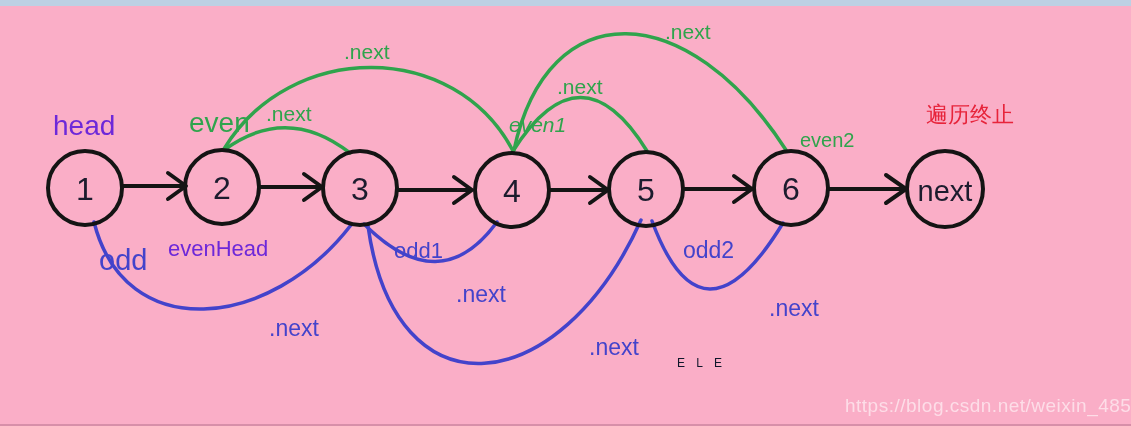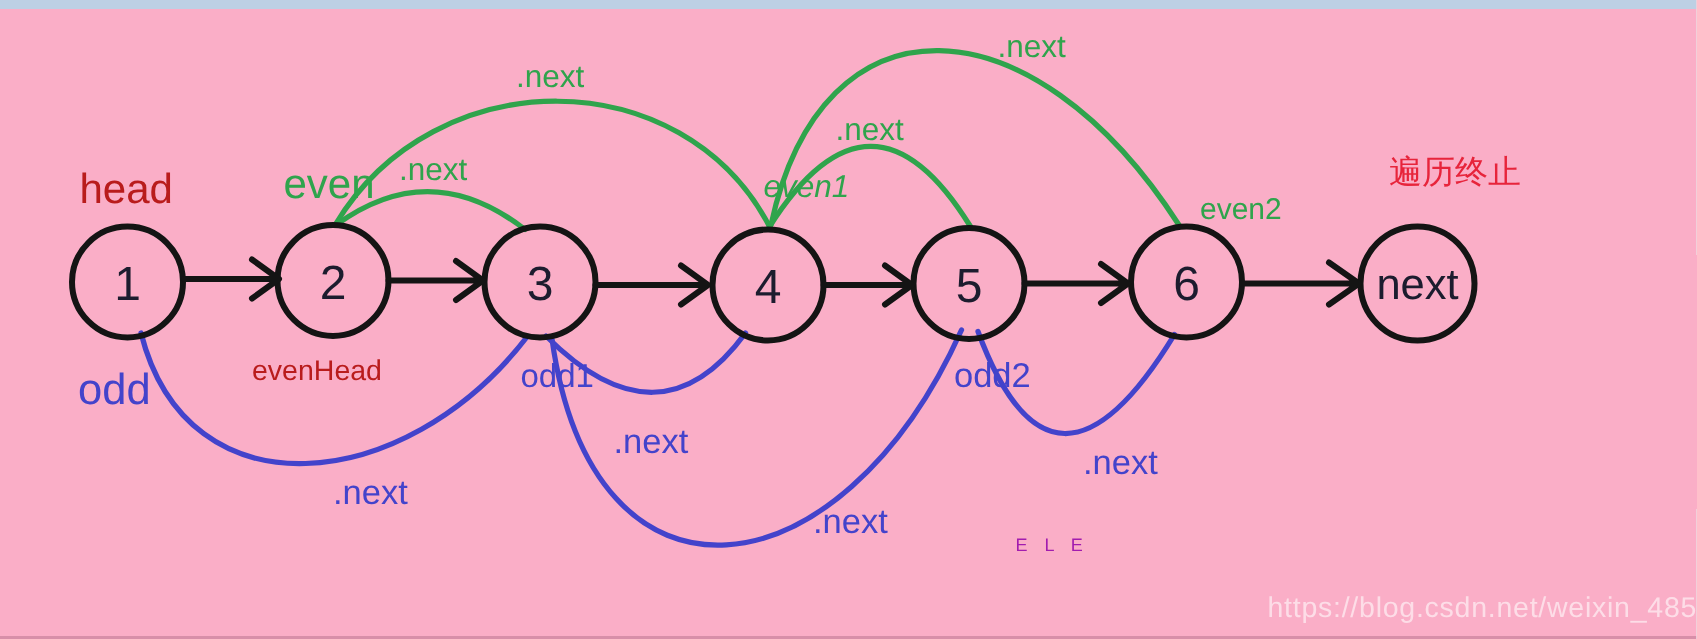--- a/index.html
+++ b/index.html
@@ -6,24 +6,24 @@
   .stage{
     position:relative;width:1131px;height:426px;overflow:hidden;
     background:#faaec7;
     font-family:"Liberation Sans",sans-serif;
   }
   .strip{position:absolute;top:0;left:0;width:100%;height:6px;background:#bdd0e4;}
   .bottom-line{position:absolute;bottom:0;left:0;width:100%;height:2px;background:rgba(110,50,80,.25);}
   svg.diagram{position:absolute;left:0;top:0;}
   .lbl{position:absolute;white-space:nowrap;line-height:1;}
   .green{color:#2fa44c;}
-  .blue{color:#4343cb;}
+  .blue{color:#4343cb;margin-left:47px;}
   .red{color:#e7243b;}
-  .black{color:#b91c1c;}
-  .gray{color:#a21caf;}
+  .black{color:#6d28d9;}
+  .gray{color:#0f172a;}
   .node-val{
     position:absolute;transform:translate(-50%,-50%);
     font-size:32px;color:#1c1c2e;line-height:1;
   }
   .wm-url{
     position:absolute;font-size:19px;color:rgba(255,255,255,.58);
     letter-spacing:.5px;white-space:nowrap;
   }
 </style>
 </head>
@@ -71,21 +71,21 @@
 
   <div class="node-val" style="left:85px;top:189px;">1</div>
   <div class="node-val" style="left:222px;top:188px;">2</div>
   <div class="node-val" style="left:360px;top:189px;">3</div>
   <div class="node-val" style="left:512px;top:191px;">4</div>
   <div class="node-val" style="left:646px;top:190px;">5</div>
   <div class="node-val" style="left:791px;top:189px;">6</div>
   <div class="node-val red" style="left:945px;top:191px;font-size:29px;">next</div>
 
   <div class="lbl black" style="left:53px;top:112px;font-size:28px;">head</div>
-  <div class="lbl black" style="left:168px;top:238px;font-size:19px;">evenHead</div>
+  <div class="lbl black" style="left:168px;top:238px;font-size:22px;">evenHead</div>
 
   <div class="lbl green" style="left:189px;top:109px;font-size:28px;">even</div>
   <div class="lbl green" style="left:266px;top:103px;font-size:21px;">.next</div>
   <div class="lbl green" style="left:344px;top:41px;font-size:21px;">.next</div>
   <div class="lbl green" style="left:509px;top:114px;font-size:21px;font-style:italic;">even1</div>
   <div class="lbl green" style="left:557px;top:76px;font-size:21px;">.next</div>
   <div class="lbl green" style="left:665px;top:21px;font-size:21px;">.next</div>
   <div class="lbl green" style="left:800px;top:130px;font-size:20px;">even2</div>
 
   <div class="lbl blue" style="left:52px;top:246px;font-size:29px;">odd</div>

